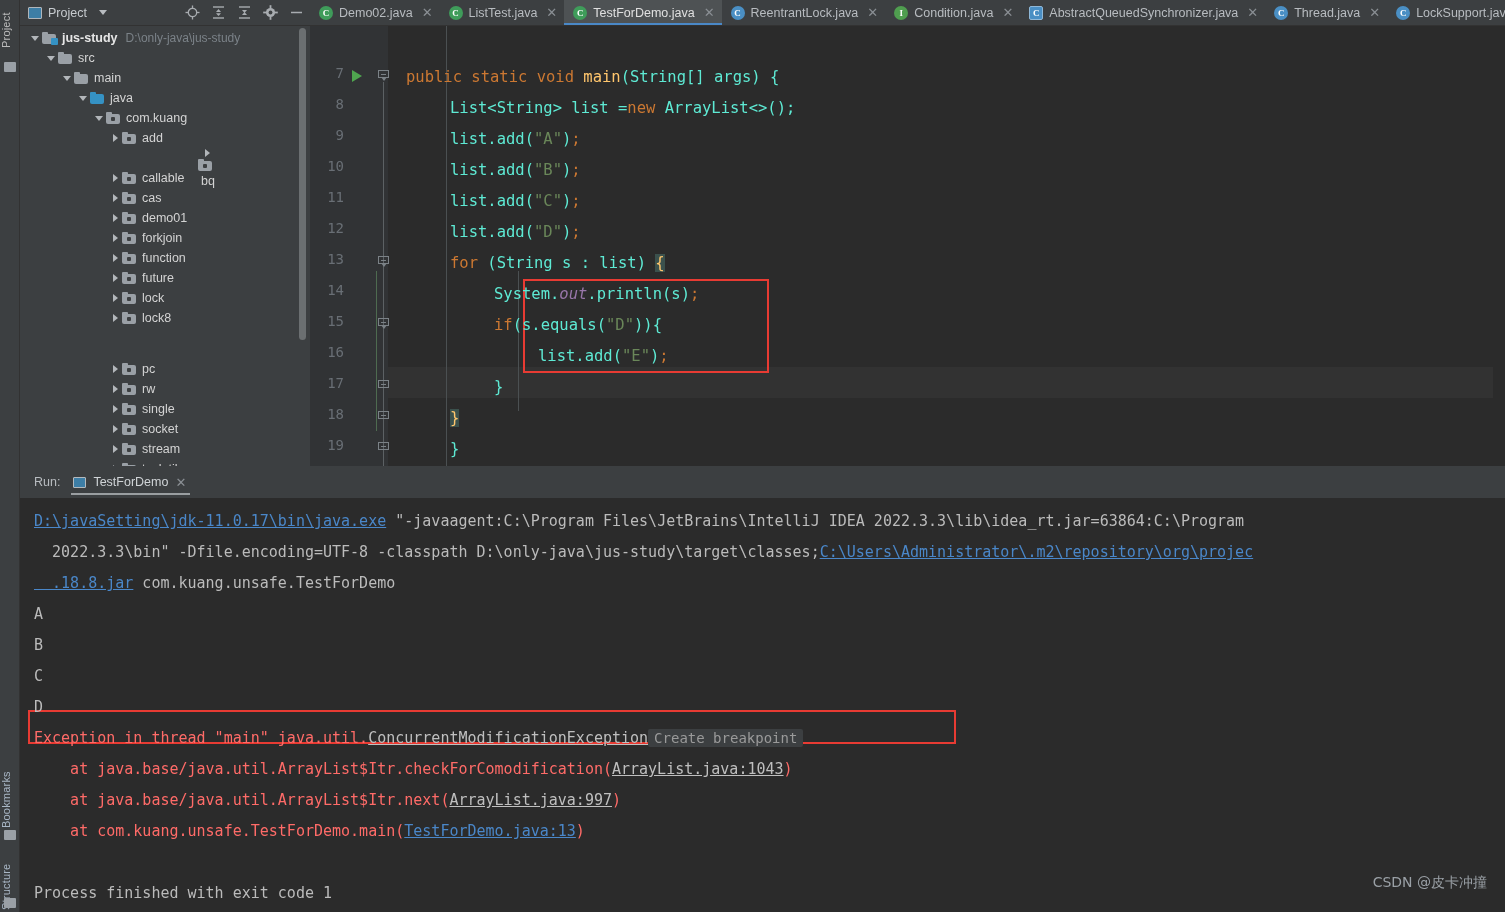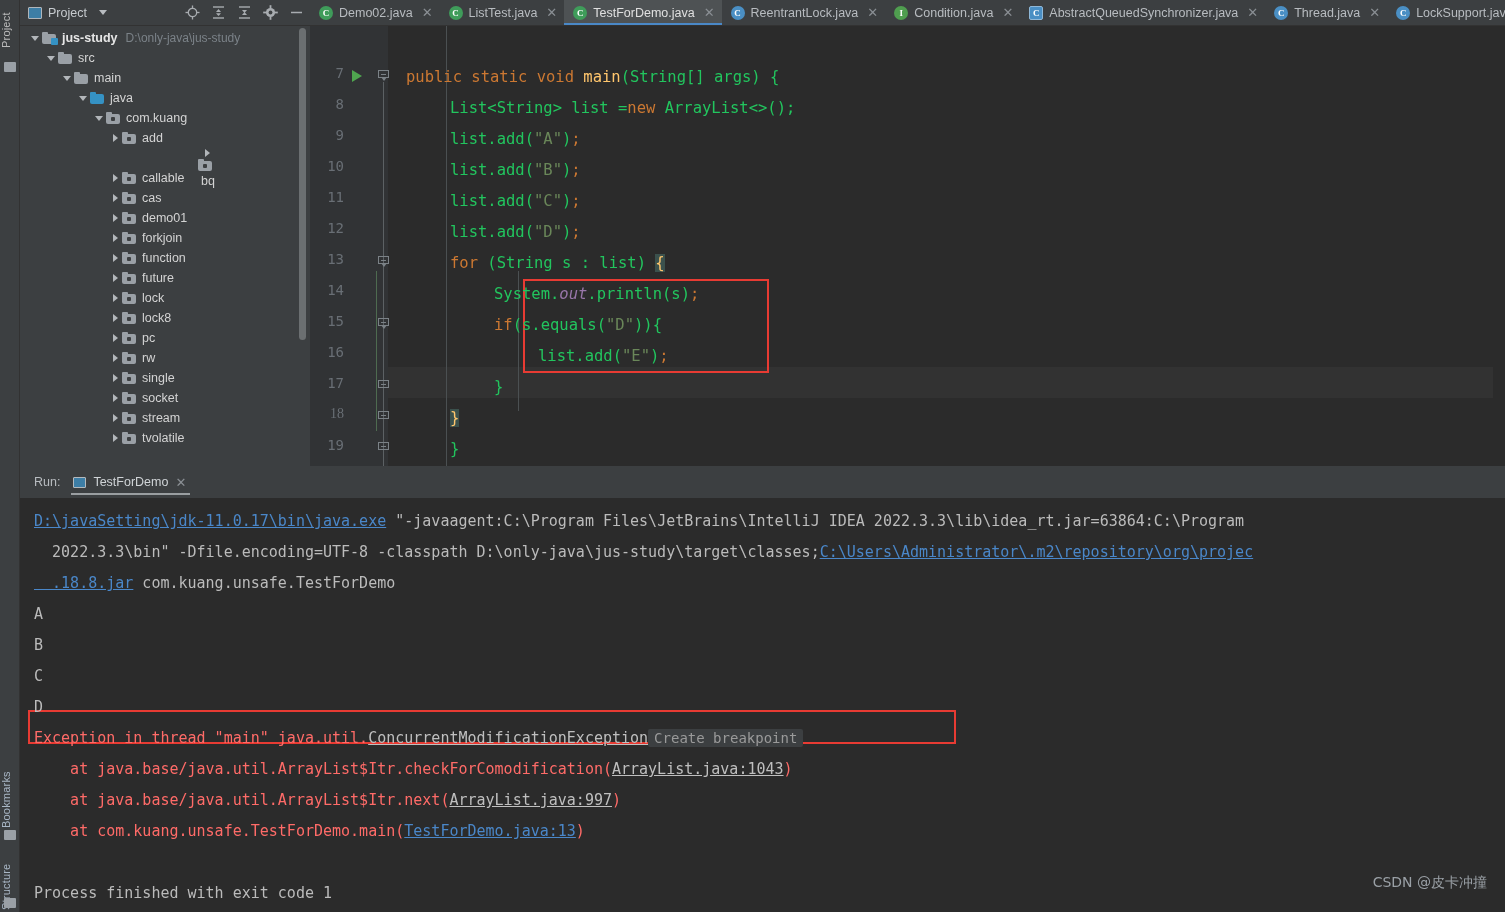--- a/index.html
+++ b/index.html
@@ -188,21 +188,21 @@
   .code {
     position: absolute; left: 78px; top: 0; right: 0; height: 440px;
     font-family: "DejaVu Sans Mono", monospace; font-size: 15.5px;
     line-height: 31px; white-space: pre; color: #a9b7c6;
   }
   .cline { position: absolute; left: 18px; height: 31px; }
   .kw { color: #cc7832; }
   .meth { color: #ffc66d; }
   .str { color: #6a8759; }
   .fld { color: #9876aa; font-style: italic; }
-  .punc { color: #22c55e; }
+  .punc { color: #5eead4; }
   .semi { color: #cc7832; }
   .brace-hl { color: #ffc66d; background: #3b514d; }
   .row-hl {
     position: absolute; left: 0; right: 0; height: 31px; background: #323232;
   }
   .redbox {
     position: absolute; border: 2px solid #e83b33; pointer-events: none;
   }
   .edge-scroll {
     position: absolute; right: 0; top: 0; width: 12px; height: 440px;
@@ -413,21 +413,21 @@
             </span>
             <span class="tlabel">lock</span>
           </div>
           <div class="trow" style="padding-left: 90px;">
             <span class="arrow right"></span>
             <span class="folder pkg">
               <i class="dot"></i>
             </span>
             <span class="tlabel">lock8</span>
           </div>
-          <div class="trow" style="padding-left: 90px;">
+          <div class="trow" style="padding-left: 90px; margin-top: 31px;">
             <span class="arrow right"></span>
             <span class="folder pkg">
               <i class="dot"></i>
             </span>
             <span class="tlabel">pc</span>
           </div>
           <div class="trow" style="padding-left: 90px;">
             <span class="arrow right"></span>
             <span class="folder pkg">
               <i class="dot"></i>
@@ -536,21 +536,21 @@
         <div class="lineno" style="top: 70px;">8</div>
         <div class="lineno" style="top: 101px;">9</div>
         <div class="lineno" style="top: 132px;">10</div>
         <div class="lineno" style="top: 163px;">11</div>
         <div class="lineno" style="top: 194px;">12</div>
         <div class="lineno" style="top: 225px;">13</div>
         <div class="lineno" style="top: 256px;">14</div>
         <div class="lineno" style="top: 287px;">15</div>
         <div class="lineno" style="top: 318px;">16</div>
         <div class="lineno" style="top: 349px;">17</div>
-        <div class="lineno" style="top: 380px; font-family: Liberation Serif, serif;">18</div>
+        <div class="lineno" style="top: 380px;">18</div>
         <div class="lineno" style="top: 411px;">19</div>
       </div>
     <div class="code" id="code-host">
       <div class="indentline green" style="left:-12px;top:245px;height:160px"></div>
       <div class="indentline" style="left:58px;top:0px;height:440px"></div>
       <div class="indentline" style="left:130px;top:245px;height:140px"></div>
       <div class="redbox" style="left:135px;top:253px;width:246px;height:94px"></div>
     <div class="cline" style="top: 36px; left: 18px;"><span class="kw">public</span><span class="punc"> </span><span class="kw">static</span><span class="punc"> </span><span class="kw">void</span><span class="punc"> </span><span class="meth">main</span><span class="punc">(String[] args) {</span></div><div class="cline" style="top: 67px; left: 62px;"><span class="punc">List&lt;String&gt; list =</span><span class="kw">new</span><span class="punc"> ArrayList&lt;&gt;();</span></div><div class="cline" style="top: 98px; left: 62px;"><span class="punc">list.add(</span><span class="str">"A"</span><span class="punc">)</span><span class="semi">;</span></div><div class="cline" style="top: 129px; left: 62px;"><span class="punc">list.add(</span><span class="str">"B"</span><span class="punc">)</span><span class="semi">;</span></div><div class="cline" style="top: 160px; left: 62px;"><span class="punc">list.add(</span><span class="str">"C"</span><span class="punc">)</span><span class="semi">;</span></div><div class="cline" style="top: 191px; left: 62px;"><span class="punc">list.add(</span><span class="str">"D"</span><span class="punc">)</span><span class="semi">;</span></div><div class="cline" style="top: 222px; left: 62px;"><span class="kw">for</span><span class="punc"> (String s : list) </span><span class="brace-hl">{</span></div><div class="cline" style="top: 253px; left: 106px;"><span class="punc">System.</span><span class="fld">out</span><span class="punc">.println(s)</span><span class="semi">;</span></div><div class="cline" style="top: 284px; left: 106px;"><span class="kw">if</span><span class="punc">(s.equals(</span><span class="str">"D"</span><span class="punc">)){</span></div><div class="cline" style="top: 315px; left: 150px;"><span class="punc">list.add(</span><span class="str">"E"</span><span class="punc">)</span><span class="semi">;</span></div><div class="cline" style="top: 346px; left: 106px;"><span class="punc">}</span></div><div class="cline" style="top: 377px; left: 62px;"><span class="brace-hl">}</span></div><div class="cline" style="top: 408px; left: 62px;"><span class="punc">}</span></div><div class="cline" style="top: 439px; left: 18px;"></div></div>
     <div class="edge-scroll"></div>
   </div>

